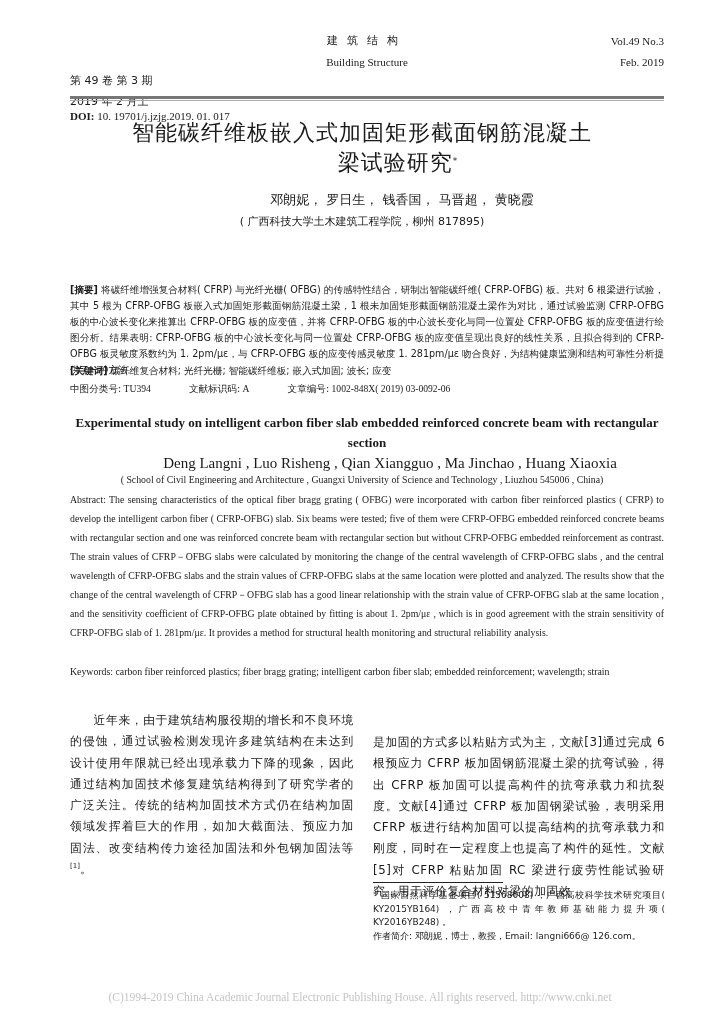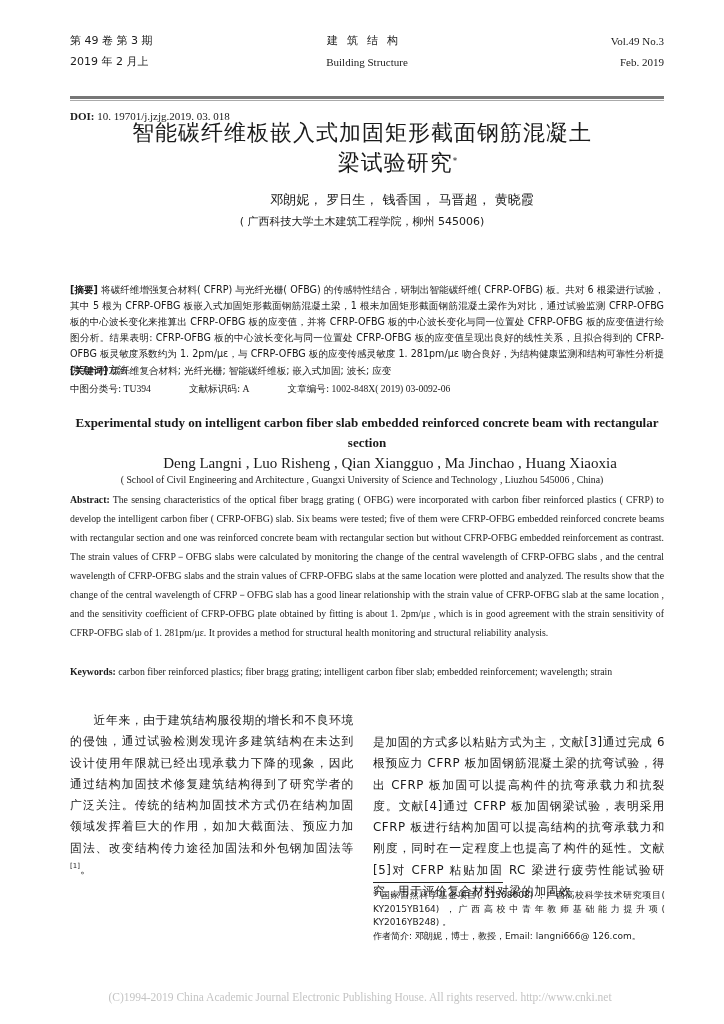--- a/index.html
+++ b/index.html
@@ -4,21 +4,21 @@
 <style>
   html, body { margin: 0; padding: 0; background: #ffffff; }
   body {
     width: 724px; height: 1024px; position: relative; overflow: hidden;
     font-family: "DejaVu Sans", sans-serif; color: #1a1a1a;
   }
   .serif { font-family: "Liberation Serif", "DejaVu Serif", serif; }
 
   
   .hdr-row { position: absolute; left: 70px; width: 594px; font-size: 11px; line-height: 14px; }
-  .hdr-row .l { position: absolute; left: 0; }
+  .hdr-row .l { position: absolute; left: 0; margin-top: 40px; }
   .hdr-row .c { position: absolute; left: 0; width: 594px; text-align: center; }
   .hdr-row .r { position: absolute; right: 0; }
   .hdr-cn-title { letter-spacing: 9px; }
   .rule-thick { position: absolute; left: 70px; width: 594px; top: 96px; height: 3px; background: #777; }
   .rule-thin  { position: absolute; left: 70px; width: 594px; top: 100px; height: 1px; background: #aaa; }
 
   .doi { position: absolute; left: 70px; top: 110px; font-size: 11px; }
   .doi b { font-weight: bold; }
 
   .title-cn { position: absolute; left: 0; width: 724px; text-align: center; font-size: 22px; letter-spacing: 1px; line-height: 30px; }
@@ -26,21 +26,21 @@
   .authors-cn { position: absolute; left: 0; width: 724px; text-align: center; font-size: 13px; }
   .affil-cn { position: absolute; left: 0; width: 724px; text-align: center; font-size: 11px; }
 
   .para { position: absolute; left: 70px; width: 594px; font-size: 9.6px; line-height: 16px; text-align: justify; }
   .para .lbl { font-weight: bold; }
 
   .title-en { position: absolute; left: 70px; width: 594px; text-align: center; font-size: 13px; font-weight: bold; line-height: 20px; }
   .authors-en { position: absolute; left: 0; width: 724px; text-align: center; font-size: 15px; margin-left: 28px; }
   .affil-en { position: absolute; left: 0; width: 724px; text-align: center; font-size: 9.8px; }
   .en-para { position: absolute; left: 70px; width: 594px; font-size: 9.8px; line-height: 19px; text-align: justify; }
-  .en-para b { font-weight: bold; }
+  .en-para b { font-weight: normal; }
 
   .col { position: absolute; font-size: 11.8px; line-height: 21.3px; text-align: justify; letter-spacing: 0.6px; }
   .col-l { left: 70px; width: 284px; top: 710px; }
   .col-r { left: 373px; width: 292px; top: 732px; }
   .sec-head { font-size: 12px; }
   .sec-head .num { font-weight: bold; margin-right: 20px; }
   .indent { text-indent: 2em; }
   .ref { font-size: 7px; vertical-align: top; position: relative; top: -3px; letter-spacing: 0; }
 
   .fn-rule { position: absolute; left: 373px; width: 130px; top: 882px; height: 1px; background: #222; }
@@ -58,30 +58,30 @@
 </div>
 <div class="hdr-row" style="top:55px;">
   <span class="l">2019 年 2 月上</span>
   <span class="c serif">Building Structure</span>
   <span class="r serif">Feb. 2019</span>
 </div>
 <div class="rule-thick"></div>
 <div class="rule-thin"></div>
 
 <div class="doi serif">
-  <b>DOI:</b><span> 10. 19701/j.jzjg.2019. 03. 018</span>
+  <b>DOI:</b><span> 10. 19701/j.jzjg.2019. 01. 017</span>
 </div>
 
 <div class="title-cn" style="top:118px;">智能碳纤维板嵌入式加固矩形截面钢筋混凝土</div>
 <div class="title-cn" style="top:148px;padding-left:36px;">
   <span>梁试验研究</span><sup>*</sup>
 </div>
 
 <div class="authors-cn" style="top:191px;margin-left:40px;">邓朗妮， 罗日生， 钱香国， 马晋超， 黄晓霞</div>
-<div class="affil-cn" style="top:214px;">( 广西科技大学土木建筑工程学院，柳州 545006)</div>
+<div class="affil-cn" style="top:214px;">( 广西科技大学土木建筑工程学院，柳州 817895)</div>
 
 <div class="para" style="top:240px;margin-top:42px;">
   <span class="lbl">[摘要]</span><span>  将碳纤维增强复合材料( CFRP) 与光纤光栅( OFBG) 的传感特性结合，研制出智能碳纤维( CFRP-OFBG) 板。共对 6 根梁进行试验，其中 5 根为 CFRP-OFBG 板嵌入式加固矩形截面钢筋混凝土梁，1 根未加固矩形截面钢筋混凝土梁作为对比，通过试验监测 CFRP-OFBG 板的中心波长变化来推算出 CFRP-OFBG 板的应变值，并将 CFRP-OFBG 板的中心波长变化与同一位置处 CFRP-OFBG 板的应变值进行绘图分析。结果表明: CFRP-OFBG 板的中心波长变化与同一位置处 CFRP-OFBG 板的应变值呈现出良好的线性关系，且拟合得到的 CFRP-OFBG 板灵敏度系数约为 1. 2pm/με，与 CFRP-OFBG 板的应变传感灵敏度 1. 281pm/με 吻合良好，为结构健康监测和结构可靠性分析提供了一种方法。</span>
 </div>
 <div class="para" style="top:363px;">
   <span class="lbl">[关键词]</span><span>  碳纤维复合材料; 光纤光栅; 智能碳纤维板; 嵌入式加固; 波长; 应变</span>
 </div>
 <div class="para" style="top:381px;">
   <span>中图分类号:</span><span class="serif"> TU394</span>
   <span style="display:inline-block;width:32px;"></span>

